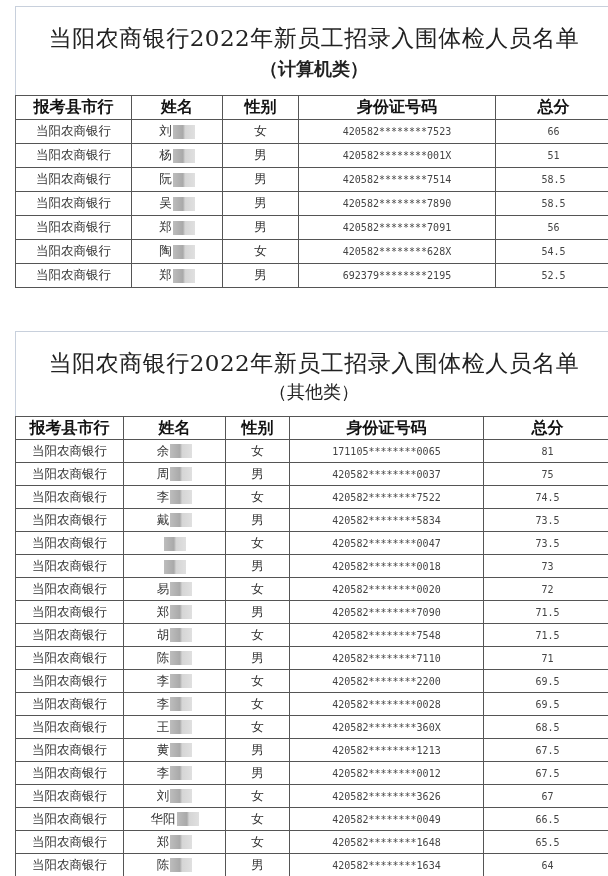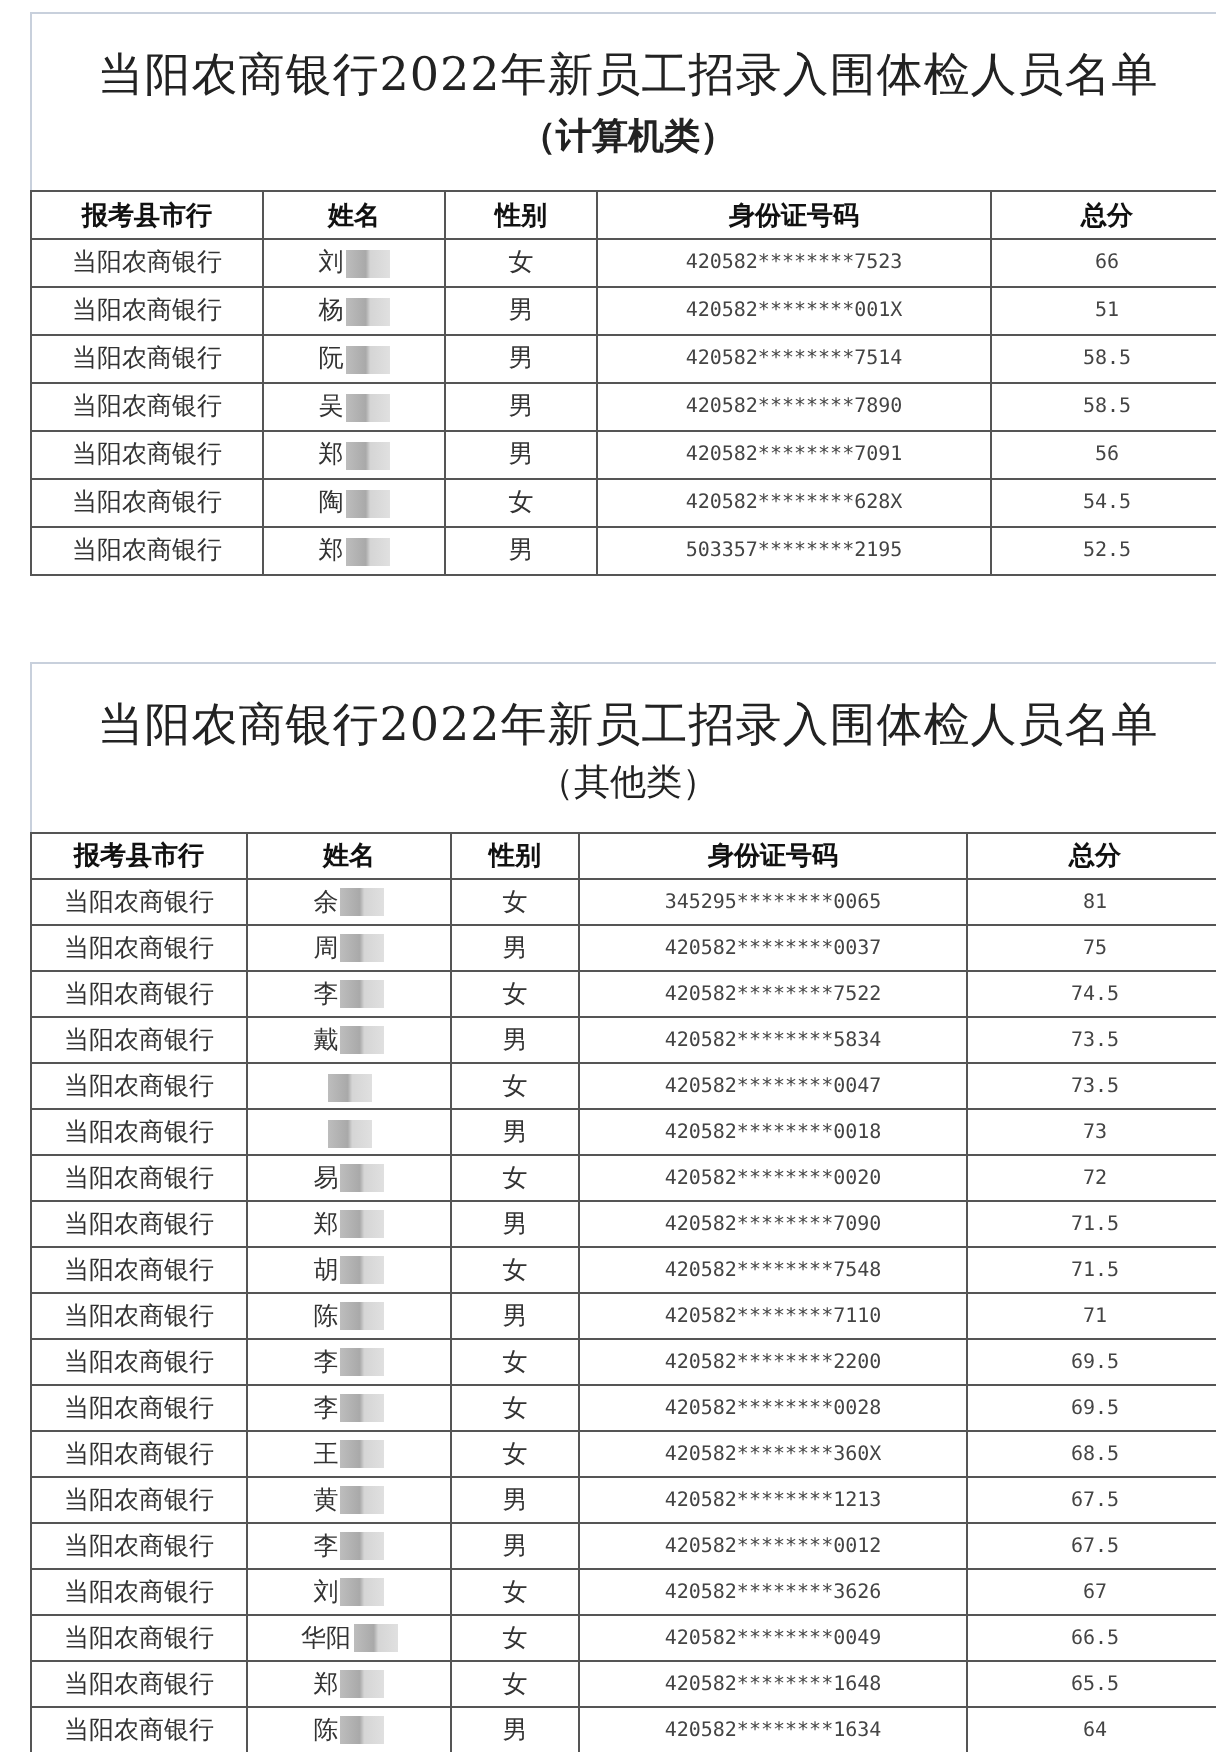--- a/index.html
+++ b/index.html
@@ -12,21 +12,21 @@
   .title-main { font-family:"DejaVu Serif","Liberation Serif",serif; font-size:23px; color:#222; white-space:nowrap; letter-spacing:0.5px; }
   .title-sub { font-family:"DejaVu Serif","Liberation Serif",serif; font-size:18px; color:#222; }
   .sheet-top .title-box { height:88px; padding-top:14px; box-sizing:border-box; }
   .sheet-bottom .title-box { height:84px; padding-top:14px; box-sizing:border-box; }
   .sheet-top .title-main { line-height:34px; }
   .sheet-top .title-sub { line-height:28px;font-weight:bold; }
   .sheet-bottom .title-main { line-height:34px; }
   .sheet-bottom .title-sub { line-height:24px;text-align:center; }
   table { border-collapse:collapse; width:596px; margin-left:-1px; table-layout:fixed; }
   td, th { border:1px solid #555; text-align:center; padding:0; overflow:hidden; white-space:nowrap; }
-  th { font-weight:bold; font-size:13px; color:#111; }
+  th { font-weight:bold; font-size:16px; color:#111; }
   td { font-size:12.5px; color:#333; }
   .sheet-top th, .sheet-top td { height:23px; }
   .sheet-bottom th, .sheet-bottom td { height:22px; }
   table { border:1.5px solid #111; }
   td.id, td.score { font-family:"DejaVu Sans Mono","Liberation Mono",monospace; font-size:10px; color:#444; }
   .blur { display:inline-block; width:22px; height:14px; vertical-align:middle;
           background:linear-gradient(90deg,#bdbdbd 0%,#a9a9a9 45%,#d5d5d5 55%,#e0e0e0 100%); margin-left:1px; }
   .namecell { position:relative; }
 </style>
 </head>
@@ -94,21 +94,21 @@
           <td>当阳农商银行</td>
           <td class="namecell"><span>陶</span><span class="blur"></span></td>
           <td>女</td>
           <td class="id">420582********628X</td>
           <td class="score">54.5</td>
         </tr>
         <tr>
           <td>当阳农商银行</td>
           <td class="namecell"><span>郑</span><span class="blur"></span></td>
           <td>男</td>
-          <td class="id">503357********2195</td>
+          <td class="id">692379********2195</td>
           <td class="score">52.5</td>
         </tr>
       </tbody>
   </table>
 </div>
 
 <div class="sheet sheet-bottom">
   <div class="title-box">
     <div class="title-main">当阳农商银行2022年新员工招录入围体检人员名单</div>
     <div class="title-sub">（其他类）</div>
@@ -128,21 +128,21 @@
         <th>性别</th>
         <th>身份证号码</th>
         <th>总分</th>
       </tr>
     </thead>
     <tbody>
         <tr>
           <td>当阳农商银行</td>
           <td class="namecell"><span>余</span><span class="blur"></span></td>
           <td>女</td>
-          <td class="id">345295********0065</td>
+          <td class="id">171105********0065</td>
           <td class="score">81</td>
         </tr>
         <tr>
           <td>当阳农商银行</td>
           <td class="namecell"><span>周</span><span class="blur"></span></td>
           <td>男</td>
           <td class="id">420582********0037</td>
           <td class="score">75</td>
         </tr>
         <tr>

